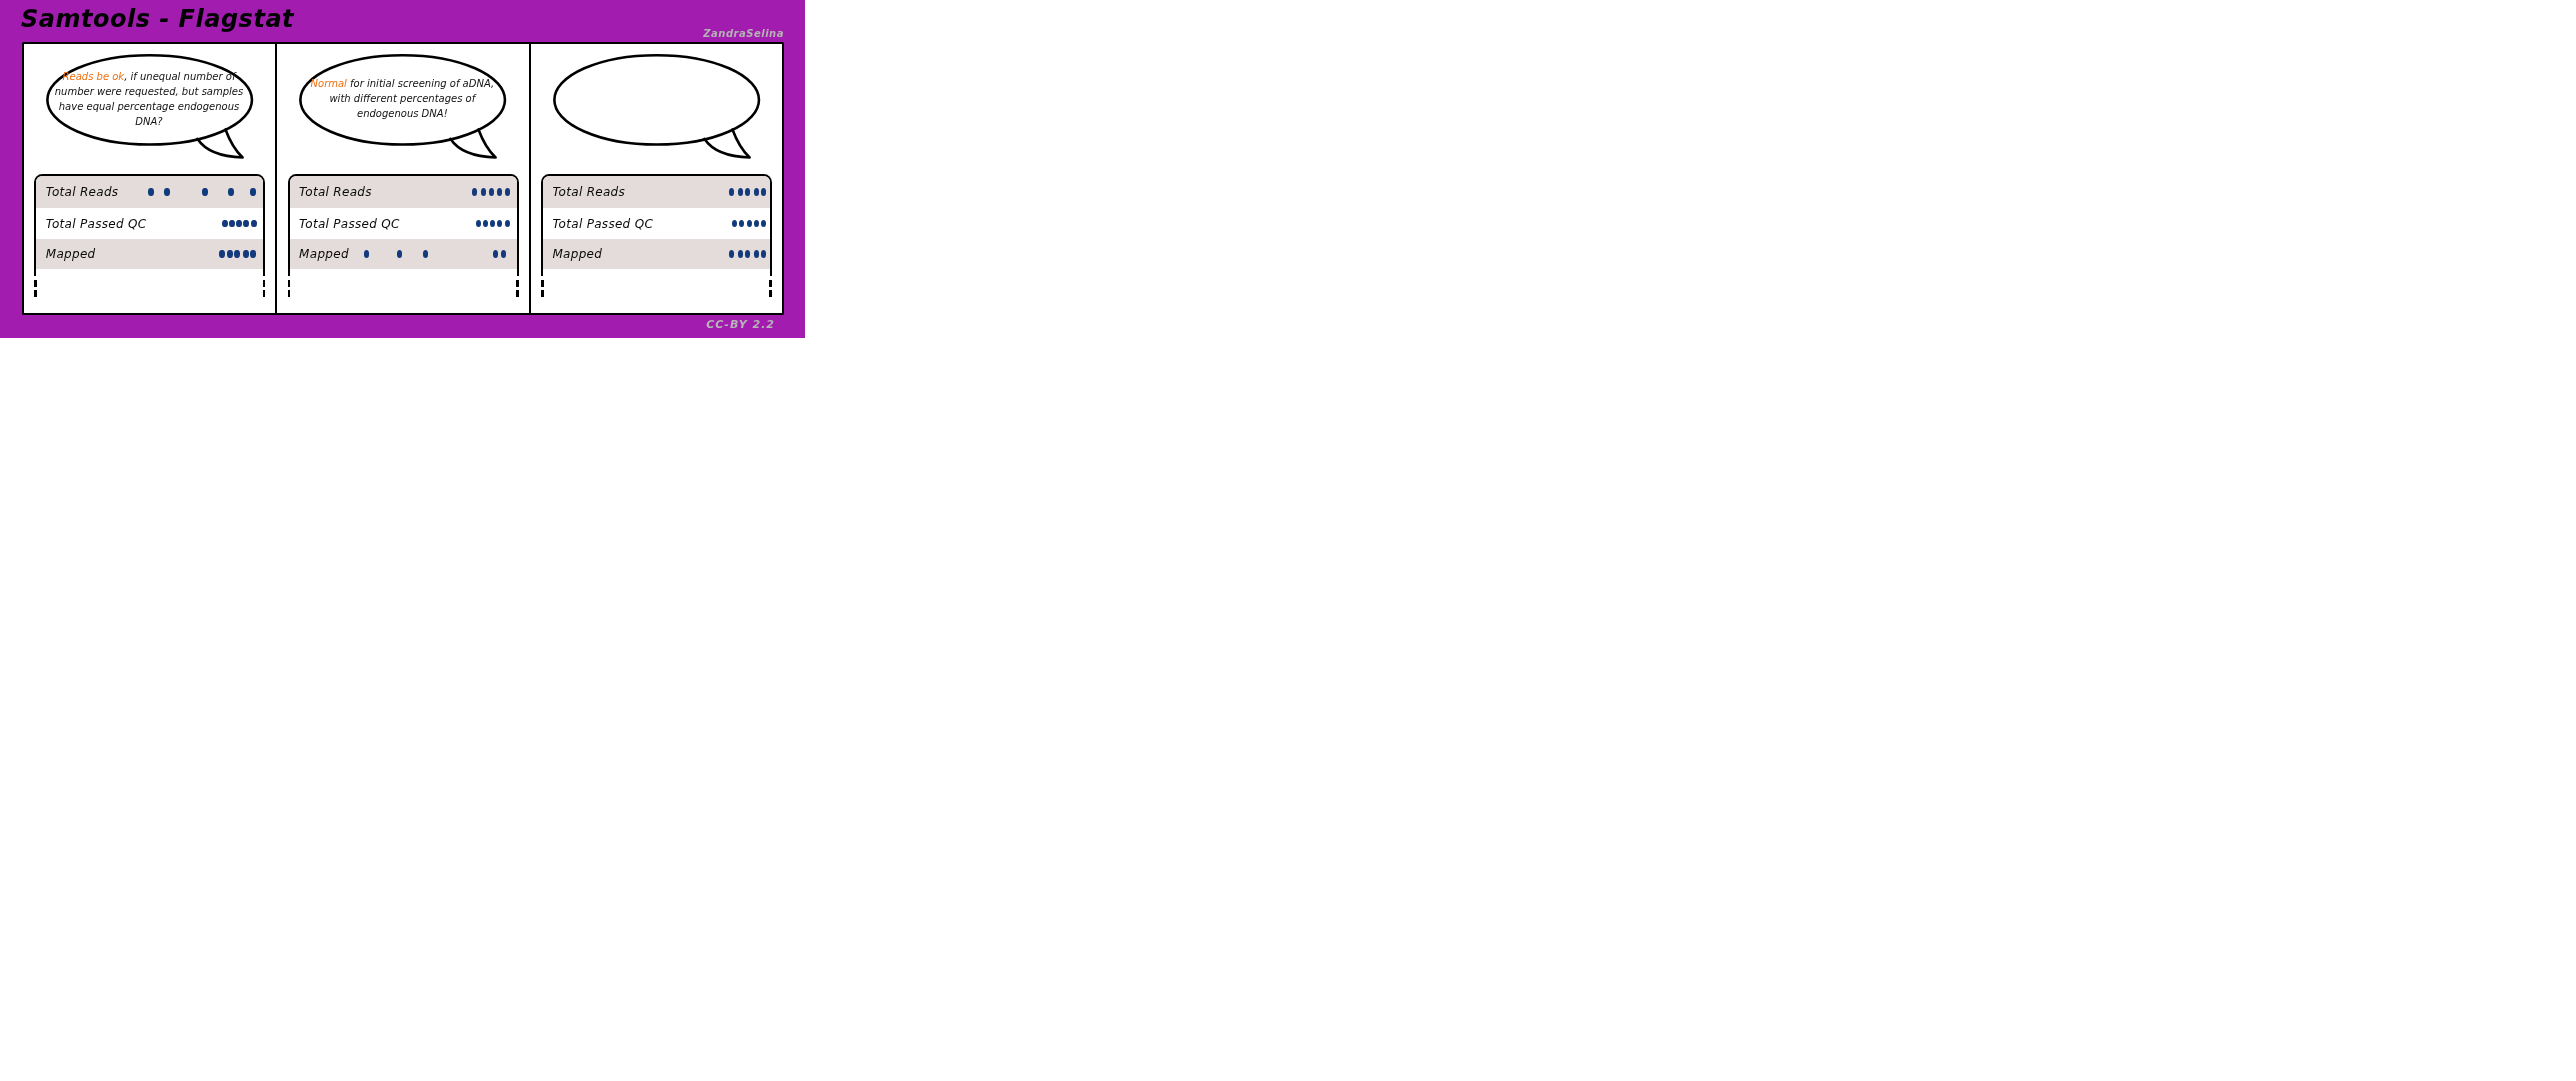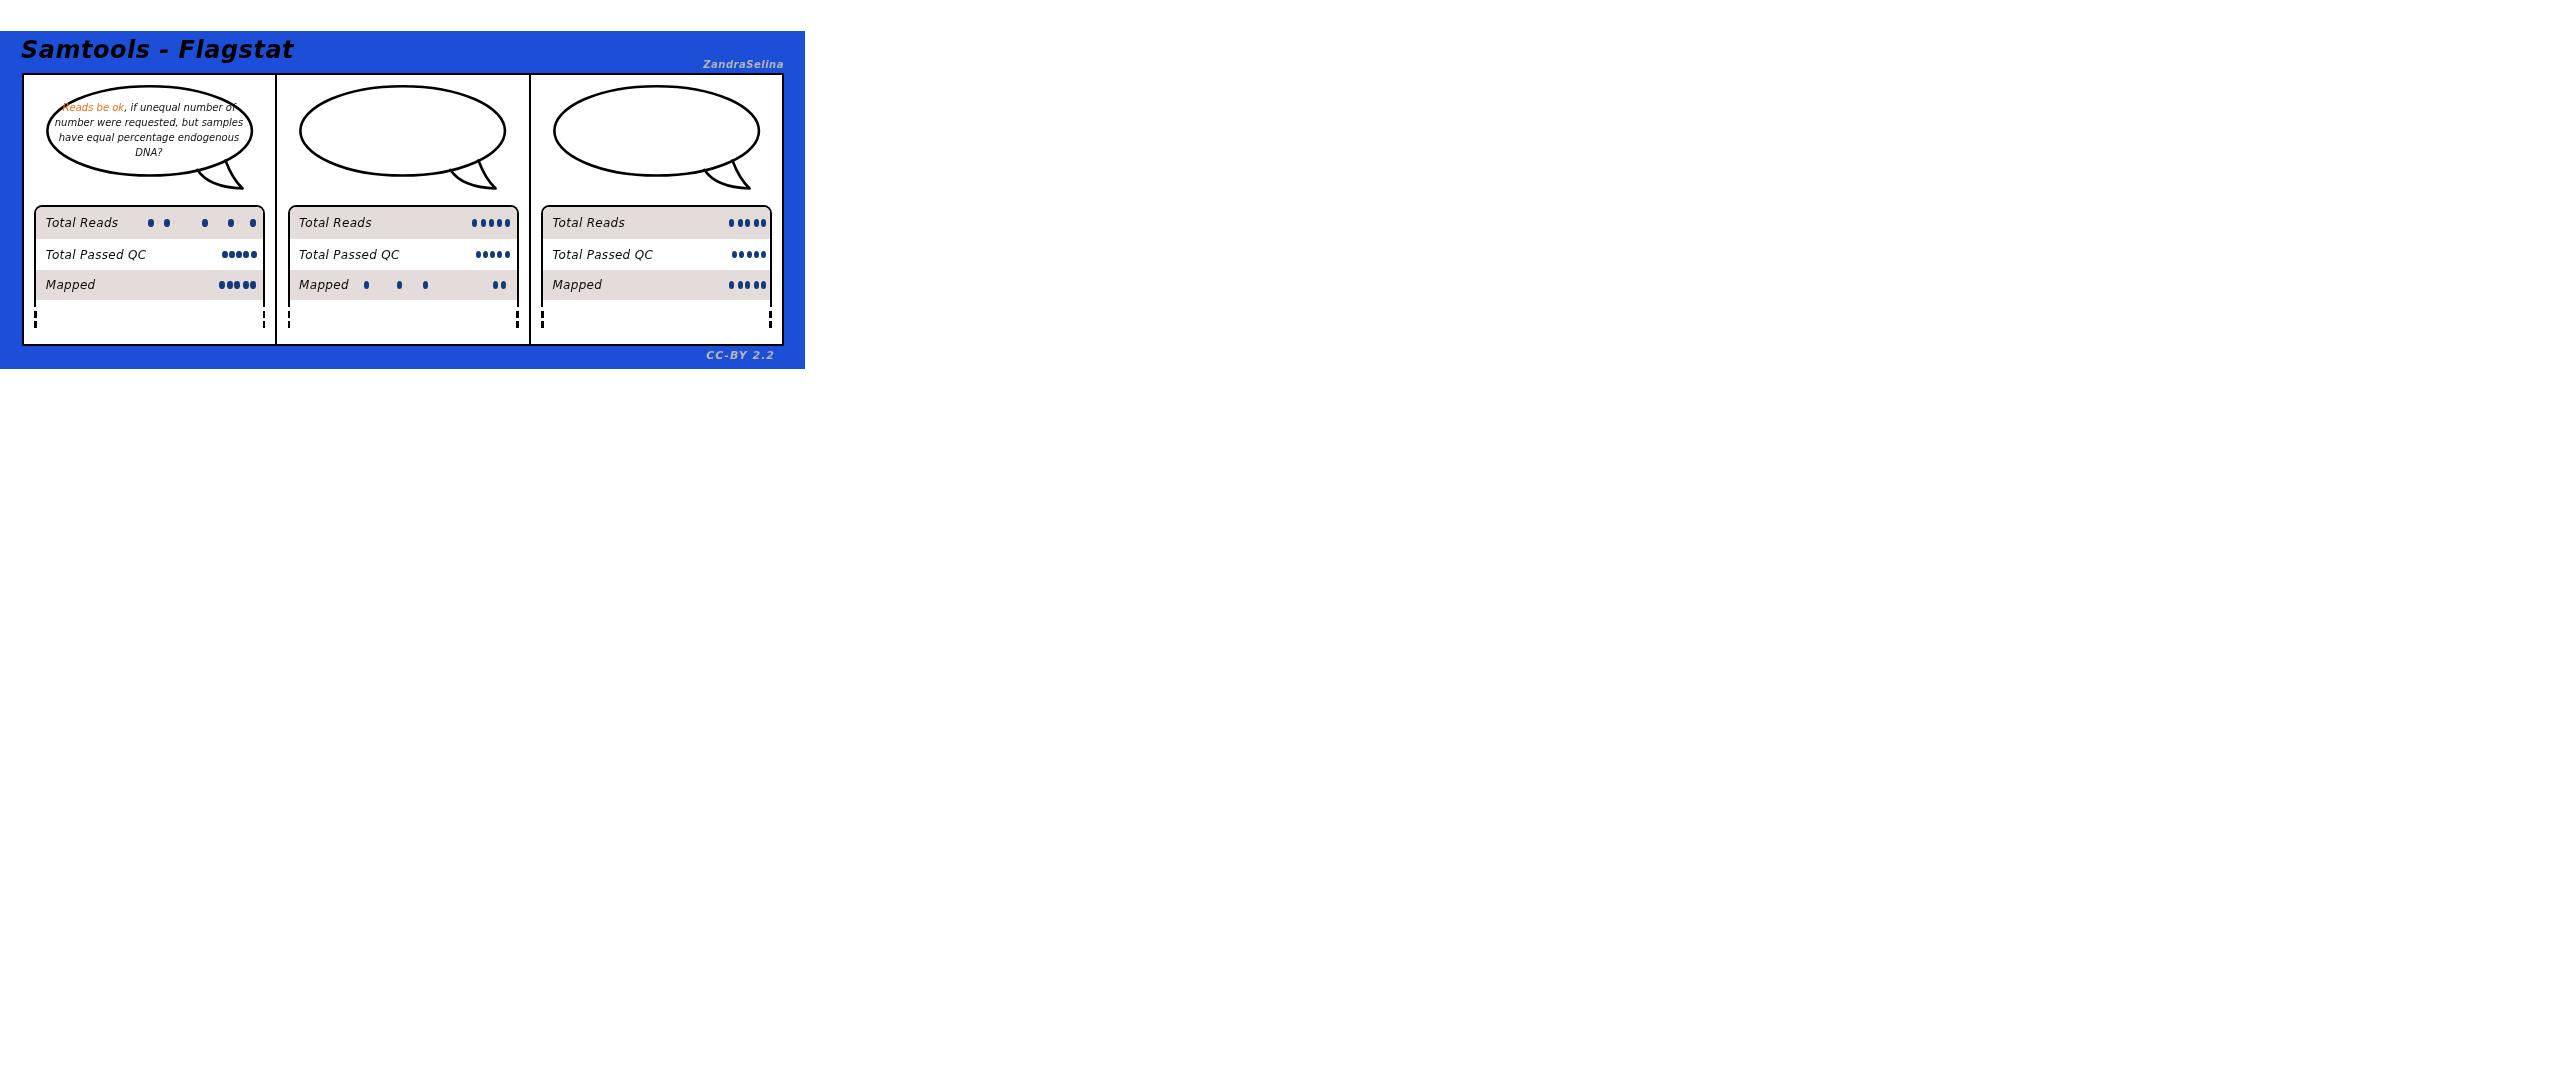--- a/index.html
+++ b/index.html
@@ -1,18 +1,18 @@
 <!DOCTYPE html>
 <html style="font-size:8.3px"><head>
 <meta charset="utf-8">
 <style>
   html,body{margin:0;padding:0;background:#ffffff;}
   .page{
-    position:relative;width:805px;height:338px;background:#1d4ed8;
-    font-family:"DejaVu Sans",sans-serif;overflow:hidden;margin-top:31px;
+    position:relative;width:805px;height:338px;background:#a21caf;
+    font-family:"DejaVu Sans",sans-serif;overflow:hidden;
   }
   .title{
     position:absolute;left:21px;top:5.2px;
     font-size:24px;font-weight:700;font-style:italic;color:#000;
     letter-spacing:0.5px;white-space:nowrap;
   }
   .credit{
     position:absolute;right:21px;top:27.5px;
     font-size:10px;font-style:italic;font-weight:600;color:#b3b3b3;
     letter-spacing:0.5px;
@@ -106,20 +106,25 @@
         <div class="dash dr t2"></div>
       </div>
     </div>
 
     <div class="panel">
       <svg class="bubble-svg" viewBox="0 0 482 312" preserveAspectRatio="xMidYMin meet">
         <ellipse cx="241" cy="98" rx="197" ry="86" fill="#ffffff" stroke="#000000" stroke-width="5"></ellipse>
         <path d="M333,173 Q385,195 387,155 L420,207 Z" fill="#ffffff" stroke="none"></path>
         <path d="M333,173 Q355,207 420,209 Q400,190 387,155" fill="none" stroke="#000000" stroke-width="5" stroke-linecap="round" stroke-linejoin="round"></path>
       </svg>
+      <div class="bubble-text">
+        <div>
+          <span style="color: rgb(238, 112, 18);">Normal</span><span> for initial screening of aDNA, with different percentages of endogenous DNA!</span>
+        </div>
+      </div>
       <div class="table-wrap">
         <div class="qtable">
           <div class="qrow r1 shaded">
             <span class="row-label">Total Reads</span>
             <span></span>
           <span class="dot" style="left: 182px; background: rgb(18, 58, 124);"></span><span class="dot" style="left: 191px; background: rgb(18, 58, 124);"></span><span class="dot" style="left: 199px; background: rgb(18, 58, 124);"></span><span class="dot" style="left: 207px; background: rgb(18, 58, 124);"></span><span class="dot" style="left: 215px; background: rgb(18, 58, 124);"></span></div>
           <div class="qrow r2">
             <span class="row-label">Total Passed QC</span>
             <span></span>
           <span class="dot" style="left: 186px; background: rgb(18, 58, 124);"></span><span class="dot" style="left: 193px; background: rgb(18, 58, 124);"></span><span class="dot" style="left: 200px; background: rgb(18, 58, 124);"></span><span class="dot" style="left: 207px; background: rgb(18, 58, 124);"></span><span class="dot" style="left: 215px; background: rgb(18, 58, 124);"></span></div>

